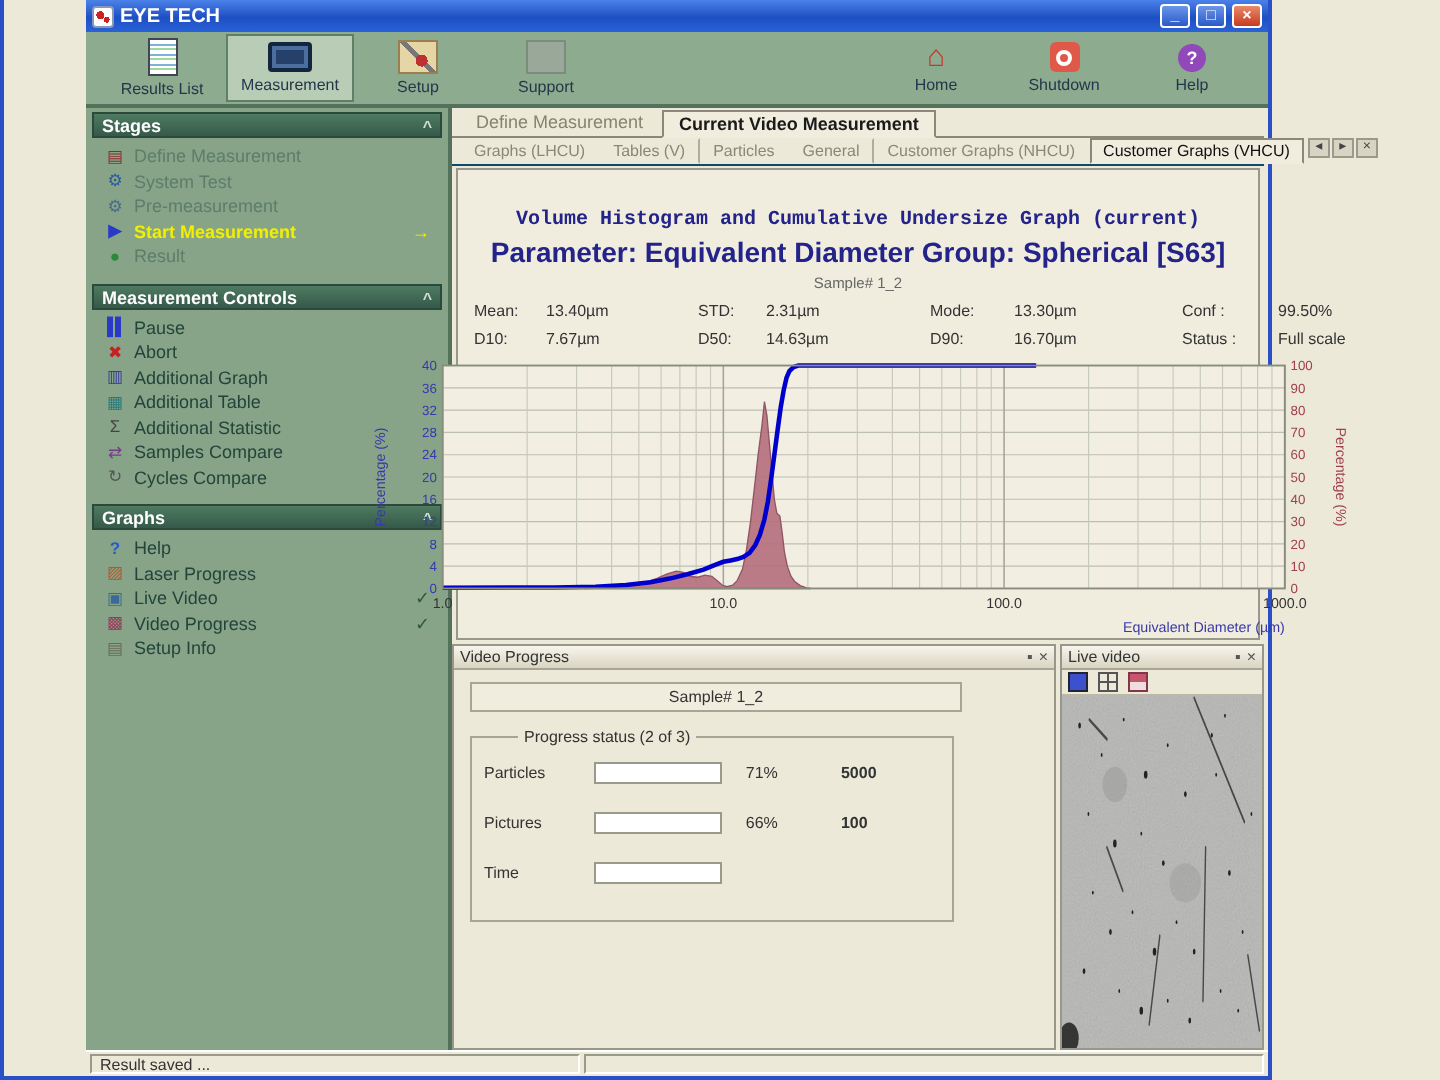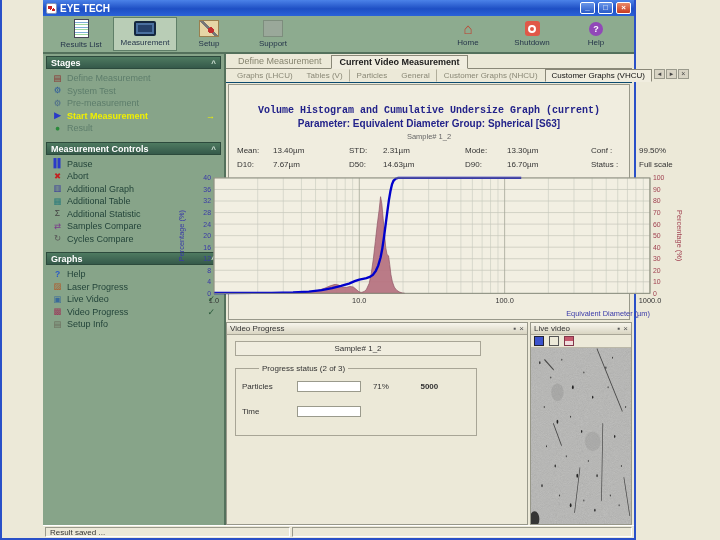--- a/index.html
+++ b/index.html
@@ -51,21 +51,21 @@
   .tab.active{background:#f0eddf;border-color:#8a8878;border-bottom-color:#f0eddf;margin-bottom:-1px;font-weight:bold;color:#1a1a1a;}
   .subtabs{height:14px;display:flex;align-items:flex-start;padding-left:4px;border-bottom:1px solid #0c4a6e;flex:none;}
   .subtab{font-size:8px;padding:1px 6px;color:#8a8876;border:1px solid transparent;white-space:nowrap;}
   .subtab.sep{border-right:1px solid #b0ad9a;}
   .subtab.active{background:#f0eddf;border-color:#8a8878;border-bottom-color:#f0eddf;margin-bottom:-1px;color:#111;}
   .mini-btns{margin-left:auto;display:flex;gap:1px;padding:0 2px 2px;}
   .mini-btn{width:11px;height:10px;background:#d8d4c4;border:1px solid #9a9a8c;font-size:7px;line-height:8px;text-align:center;color:#444;}
   
   .chart-panel{height:236px;margin:1px 2px 0 2px;border:1px solid #98988a;background:#f0eddf;display:flex;flex-direction:column;align-items:center;flex:none;}
   .c-title{font-size:10px;font-weight:bold;color:#23238a;margin-top:20px;font-family:Liberation Mono, monospace;}
-  .c-sub{font-size:10px;font-weight:bold;color:#23238a;margin-top:2px;}
+  .c-sub{font-size:14px;font-weight:bold;color:#23238a;margin-top:2px;}
   .c-sample{font-size:7.5px;color:#666;margin-top:3px;}
   .stats-grid{display:grid;grid-template-columns:36px 76px 34px 82px 42px 84px 48px 70px;font-size:8px;color:#333;margin-top:5px;row-gap:5px;width:96%;}
   #chart-svg{margin-top:4px;}
   #chart-svg text{font-family:"Liberation Sans",sans-serif;}
   
   .bottom-row{flex:1;display:flex;gap:2px;margin-top:2px;min-height:0;}
   .vp-panel{width:302px;border:1px solid #98988a;background:#ece9d8;display:flex;flex-direction:column;flex:none;}
   .panel-cap{height:12px;background:linear-gradient(180deg,#f7f5ec,#d9d5c2);border-bottom:1px solid #a8a596;display:flex;align-items:center;font-size:8px;color:#333;padding:0 3px;flex:none;}
   .cap-btns{margin-left:auto;display:flex;gap:3px;font-size:8px;color:#555;line-height:8px;}
   .sample-box{margin:6px 0 0 8px;width:246px;height:15px;border:1px solid #a8a596;background:#f0eddf;display:flex;align-items:center;justify-content:center;font-size:8px;color:#333;}
@@ -378,20 +378,26 @@
           <div class="sample-box">Sample# 1_2</div>
           <div class="group-box">
             <div class="group-title">Progress status (2 of 3)</div>
             <div class="p-row">
               <span class="p-label">Particles</span>
               <span class="p-bar"><span class="p-fill" style="width: 71%;"></span></span>
               <span class="p-pct">71%</span>
               <span class="p-target">5000</span>
             </div>
             <div class="p-row">
+              <span class="p-label">Pictures</span>
+              <span class="p-bar"><span class="p-fill" style="width: 66%;"></span></span>
+              <span class="p-pct">66%</span>
+              <span class="p-target">100</span>
+            </div>
+            <div class="p-row">
               <span class="p-label">Time</span>
               <span class="p-bar"><span class="p-fill" style="width: 0%;"></span></span>
               <span class="p-pct"></span>
               <span class="p-target"></span>
             </div>
           </div>
         </div>
 
         <div class="lv-panel">
           <div class="panel-cap">

